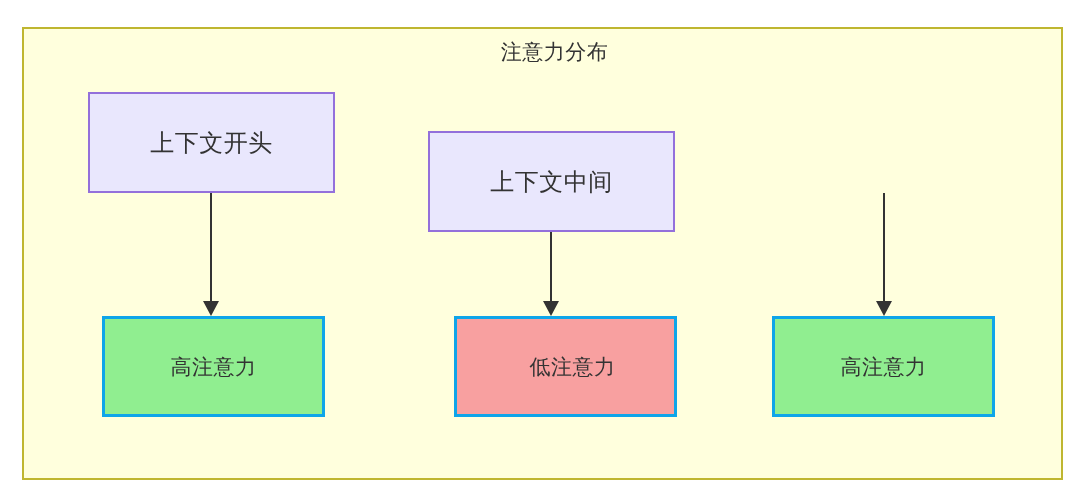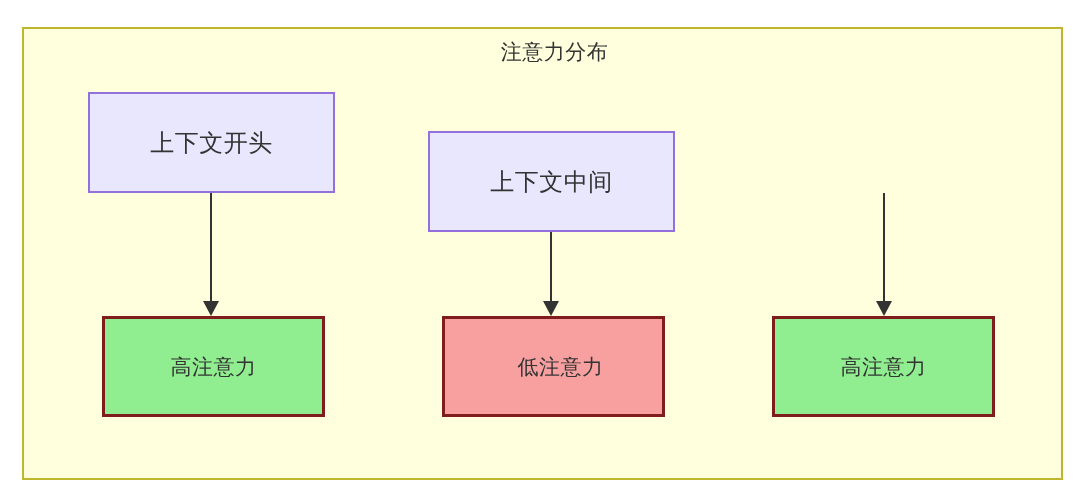--- a/index.html
+++ b/index.html
@@ -66,33 +66,33 @@
 
   #node-top-1 { left: 88px;  top: 92px; }
   #node-top-2 { left: 428px; top: 92px; margin-top: 39px; }
   #node-top-3 { left: 761px; top: 92px; }
 
   
   .node-bottom {
     position: absolute;
     width: 223px;
     height: 101px;
-    border: 3px solid #7f1d1d;
+    border: 3px solid #0ea5e9;
     box-sizing: border-box;
     display: flex;
     align-items: center;
     justify-content: center;
     font-size: 21px;
     color: #333333;
     letter-spacing: 0.5px;
     white-space: nowrap;
   }
 
   #node-bottom-1 { left: 102px; top: 316px; }
-  #node-bottom-2 { left: 442px; top: 316px; padding-left: 14px; }
+  #node-bottom-2 { left: 454px; top: 316px; padding-left: 14px; }
   #node-bottom-3 { left: 772px; top: 316px; }
 
   
   .edge-svg {
     position: absolute;
     left: 0;
     top: 0;
     width: 1080px;
     height: 496px;
     pointer-events: none;

